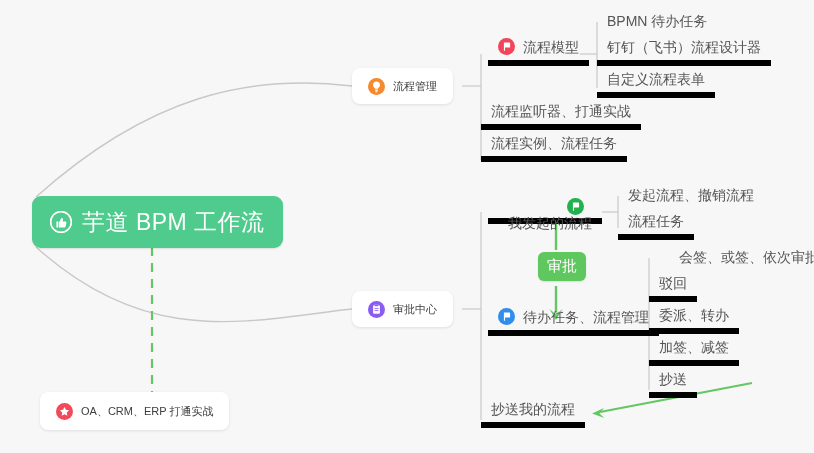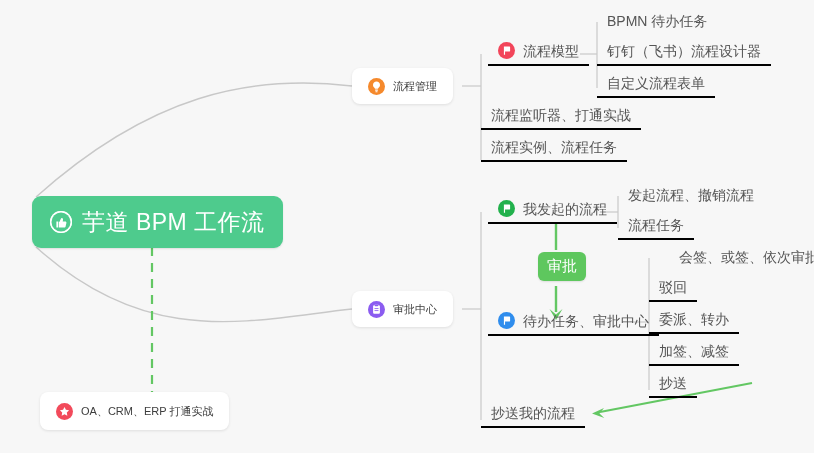--- a/index.html
+++ b/index.html
@@ -61,21 +61,21 @@
   }
   .card .label {
     color: #3d3d3d;
     font-size: 11px;
   }
 
   
   .leaf {
     padding: 0 10px 5px 10px;
     height: 26px;
-    border-bottom: 2px solid #000000;
+    border-bottom: 6px solid #000000;
     align-items: flex-end;
   }
   .leaf .label {
     color: #555555;
     font-size: 14px;
     line-height: 16px;
   }
   .leaf.no-rule { border-bottom: none; }
 
   
@@ -205,21 +205,21 @@
         <rect x="5.1" y="4.3" width="6.8" height="8.4" rx="1.0" fill="#ffffff"></rect>
         <rect x="6.7" y="3.3" width="3.6" height="2.0" rx="0.7" fill="#ffffff"></rect>
         <rect x="6.7" y="3.3" width="3.6" height="2.0" rx="0.7" fill="#8b5cf0"></rect>
         <rect x="6.5" y="7.2" width="4.0" height="0.85" fill="#8b5cf0"></rect>
         <rect x="6.5" y="9.2" width="4.0" height="0.85" fill="#8b5cf0"></rect>
       </svg>
     </span>
     <span class="label">审批中心</span>
   </div>
 
-  <div class="node leaf" style="left:488px; top:198px; min-width:114px;">
+  <div class="node leaf" style="left:488px; top:198px; min-width:114px;flex-direction:column;">
     <span class="icon">
       <svg width="17" height="17" viewBox="0 0 17 17">
         <circle cx="8.5" cy="8.5" r="8.5" fill="#22b14c"></circle>
         <path d="M5.9 4.4 v8.3 h1.15 v-3.3 h4.6 a0.45 0.45 0 0 0 0.45-0.45 v-3.9
                  a0.45 0.45 0 0 0-0.45-0.45 z" fill="#ffffff"></path>
       </svg>
     </span>
     <span class="label">我发起的流程</span>
   </div>
   <div class="node leaf no-rule" style="left:618px; top:182px;">
@@ -234,21 +234,21 @@
   </div>
 
   <div class="node leaf" style="left:488px; top:310px; min-width:145px;">
     <span class="icon">
       <svg width="17" height="17" viewBox="0 0 17 17">
         <circle cx="8.5" cy="8.5" r="8.5" fill="#2f8ded"></circle>
         <path d="M5.9 4.4 v8.3 h1.15 v-3.3 h4.6 a0.45 0.45 0 0 0 0.45-0.45 v-3.9
                  a0.45 0.45 0 0 0-0.45-0.45 z" fill="#ffffff"></path>
       </svg>
     </span>
-    <span class="label">待办任务、审批中心</span>
+    <span class="label">待办任务、流程管理</span>
   </div>
 
   <div class="node leaf no-rule" style="left:669px; top:244px;">
     <span class="label">会签、或签、依次审批</span>
   </div>
   <div class="node leaf" style="left:649px; top:276px;">
     <span class="label">驳回</span>
   </div>
   <div class="node leaf" style="left:649px; top:308px;">
     <span class="label">委派、转办</span>

